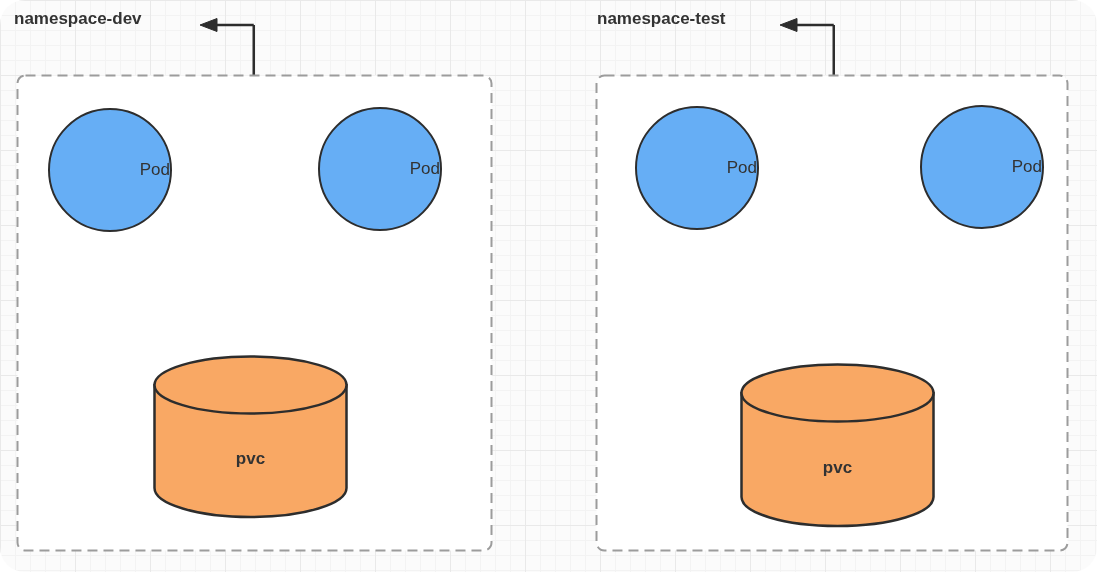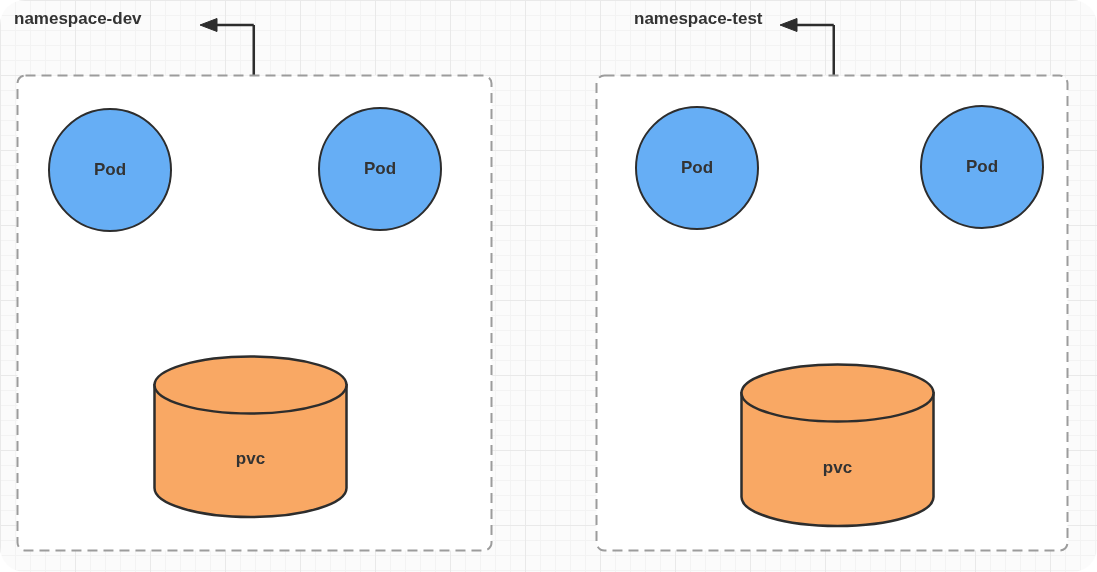--- a/index.html
+++ b/index.html
@@ -21,21 +21,21 @@
   }
 
   .ns-label {
     position: absolute;
     font-size: 17px;
     font-weight: bold;
     color: #333333;
     white-space: nowrap;
   }
   #ns-dev-label  { left: 14px;  top: 9px; }
-  #ns-test-label { left: 597px; top: 9px; margin-left: 37px; }
+  #ns-test-label { left: 597px; top: 9px; }
 
   .arrow { position: absolute; }
   #arrow-dev  { left: 197px; top: 17px; }
   #arrow-test { left: 777px; top: 17px; }
   .arrow-line { fill: none; stroke: #2d2d2d; stroke-width: 2.5; }
   .arrow-head { fill: #2d2d2d; stroke: #2d2d2d; stroke-width: 1; }
 
   .ns-box { position: absolute; }
   #ns-dev-box  { left: 16px;  top: 74px; }
   #ns-test-box { left: 595px; top: 74px; }
@@ -49,23 +49,23 @@
   .pod {
     position: absolute;
     width: 124px;
     height: 124px;
     border-radius: 50%;
     background: #66AEF5;
     border: 2.5px solid #2d2d2d;
     box-sizing: border-box;
     display: flex;
     align-items: center;
-    justify-content: center;
+    justify-content: flex-end;
     font-size: 17px;
-    font-weight: bold;
+    font-weight: normal;
     color: #333333;
   }
   #pod-dev-1  { left: 48px;  top: 108px; }
   #pod-dev-2  { left: 318px; top: 107px; }
   #pod-test-1 { left: 635px; top: 106px; }
   #pod-test-2 { left: 920px; top: 105px; }
 
   .pvc { position: absolute; }
   #pvc-dev  { left: 152px; top: 354px; }
   #pvc-test { left: 739px; top: 362px; }

